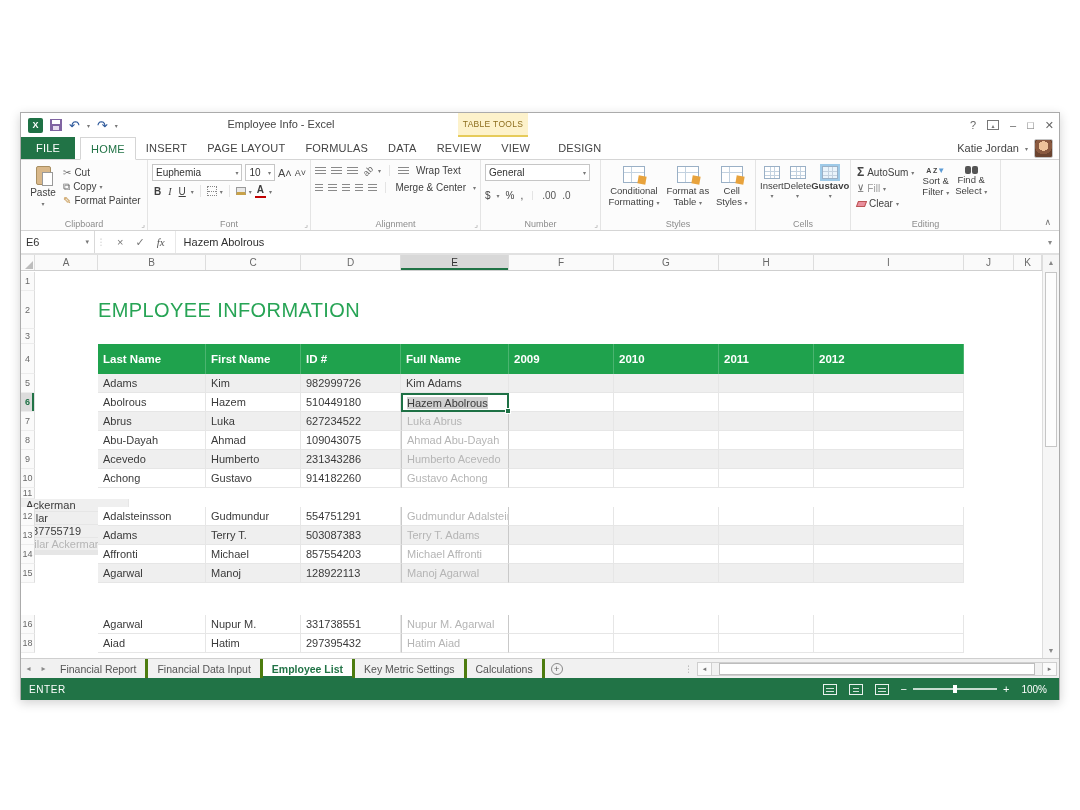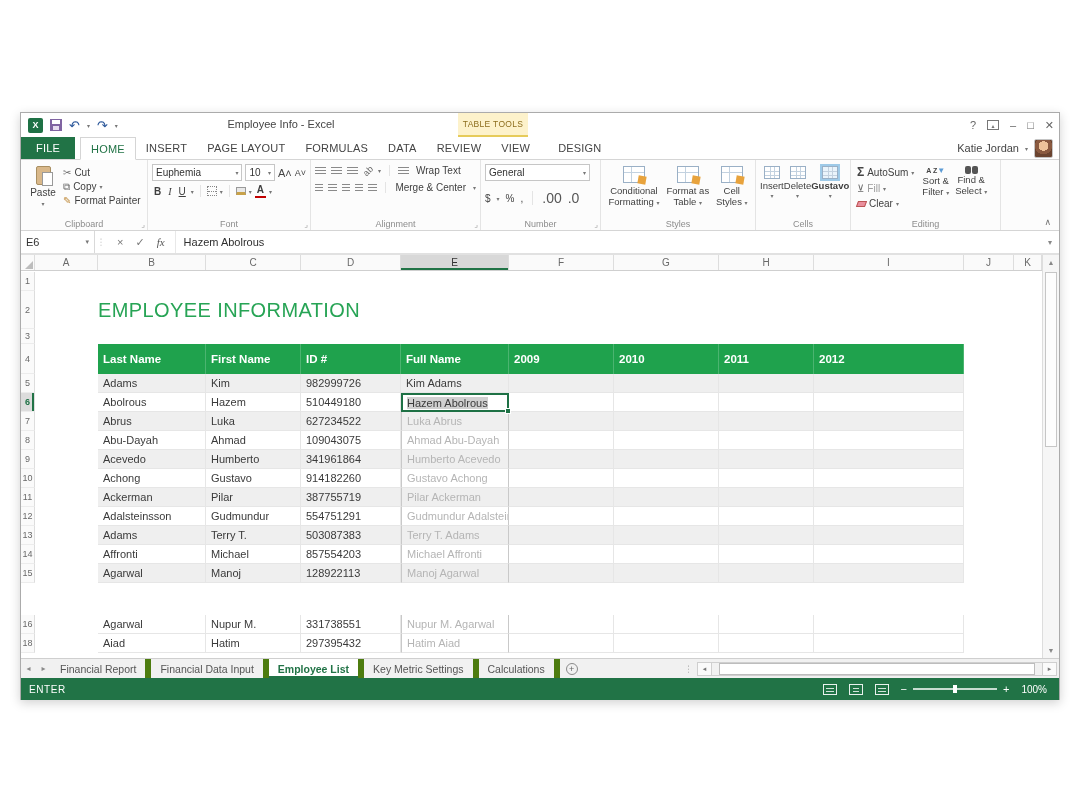--- a/index.html
+++ b/index.html
@@ -68,21 +68,21 @@
   .g-align { width:170px; display:flex; flex-direction:column; gap:4px; }
   .al-row { display:flex; align-items:center; gap:5px; }
   .lines { width:11px; height:8px; position:relative; display:inline-block; }
   .lines::before { content:""; position:absolute; left:0; right:0; top:0; height:1.5px; background:#8a8a8a;
                    box-shadow:0 3px 0 #8a8a8a, 0 6px 0 #8a8a8a; }
   .orient { display:inline-block; transform:rotate(-45deg); font-size:9px; color:#666; }
 
   .g-number { width:120px; display:flex; flex-direction:column; gap:9px; }
   .ngeneral { width:105px; }
   .num-row { display:flex; align-items:center; gap:6px; font-size:10px; color:#444; }
-  .dec { font-size:14px; color:#555; }
+  .dec { font-size:10px; color:#555; }
 
   .g-styles { width:155px; display:flex; justify-content:space-around; }
   .bigbtn { display:flex; flex-direction:column; align-items:center; font-size:9.5px; color:#3f3f3f; line-height:1.15; padding-top:2px; text-align:center; }
   .sty-ic { width:22px; height:17px; border:1px solid #9ab0c6; margin-bottom:3px; position:relative; background:#fff; }
   .sty-ic::before { content:""; position:absolute; left:0; right:0; top:5px; border-top:1px solid #c3d2e0; }
   .sty-ic::after { content:""; position:absolute; top:0; bottom:0; left:7px; border-left:1px solid #c3d2e0; }
   .sty-accent { position:absolute; right:-2px; bottom:-2px; width:8px; height:8px; background:#e8a33d; transform:rotate(10deg); }
 
   .g-cells { width:95px; display:flex; justify-content:space-around; }
   .cellbtn { display:flex; flex-direction:column; align-items:center; font-size:9.5px; color:#3f3f3f; gap:1px; padding-top:2px; }
@@ -137,21 +137,21 @@
   .fill-handle { position:absolute; right:-4px; bottom:-4px; width:6px; height:6px; background:#1e7145; border:1px solid #fff; }
 
   .vscroll { position:absolute; top:0; right:0; bottom:0; width:17px; background:#f6f6f6; border-left:1px solid #ddd; display:flex; flex-direction:column; }
   .vs-btn { height:15px; display:flex; align-items:center; justify-content:center; color:#888; font-size:7px; flex-shrink:0; }
   .vs-thumb { margin:2px; height:175px; background:#fdfdfd; border:1px solid #c6c6c6; }
   .vs-track { flex:1; }
 
   
   .tabbar { height:20px; display:flex; align-items:stretch; background:#f1f1f1; border-top:1px solid #cfcfcf; font-size:10.5px; }
   .nav-ar { width:15px; display:flex; align-items:center; justify-content:center; color:#8a8a8a; font-size:8px; }
-  .stab { padding:0 9px; display:flex; align-items:center; color:#555; border-right:6px solid #4d7c0f; white-space:nowrap; }
+  .stab { padding:0 9px; display:flex; align-items:center; color:#555; border-right:3px solid #4d7c0f; white-space:nowrap; }
   .stab:first-of-type { border-left:1px solid #d9d9d9; }
   .stab.active { background:#fff; color:#217346; font-weight:bold; box-shadow: inset 0 -2px 0 #217346; }
   .newsheet { width:24px; display:flex; align-items:center; justify-content:center; }
   .newsheet span { width:12px; height:12px; border:1px solid #8a8a8a; border-radius:50%; color:#666; font-size:9px; line-height:10px; text-align:center; }
   .hscroll { margin-left:auto; display:flex; align-items:center; padding-right:2px; }
   .hs-dots { color:#aaa; font-size:9px; margin-right:4px; }
   .hs-btn { width:15px; height:14px; border:1px solid #cfcfcf; background:#fafafa; display:flex; align-items:center; justify-content:center; color:#777; font-size:7px; }
   .hs-track { width:330px; height:14px; border-top:1px solid #cfcfcf; border-bottom:1px solid #cfcfcf; background:#f1f1f1; display:flex; align-items:center; }
   .hs-thumb { width:96%; height:12px; margin:0 auto; background:#fff; border:1px solid #bdbdbd; }
 
@@ -497,40 +497,40 @@
           <div class="cell tcell" style="width: 105px;"></div>
           <div class="cell tcell" style="width: 105px;"></div>
           <div class="cell tcell" style="width: 95px;"></div>
           <div class="cell tcell" style="width: 150px;"></div>
         </div>
         <div class="grow" style="height: 19px;">
           <div class="rowhdr">9</div>
           <div class="cell " style="width: 63px;"></div>
           <div class="cell tcell band" style="width: 108px;">Acevedo</div>
           <div class="cell tcell band" style="width: 95px;">Humberto</div>
-          <div class="cell tcell band" style="width: 100px;">341961864</div>
+          <div class="cell tcell band" style="width: 100px;">231343286</div>
           <div class="cell tcell band preview" style="width: 108px;">Humberto Acevedo</div>
           <div class="cell tcell band" style="width: 105px;"></div>
           <div class="cell tcell band" style="width: 105px;"></div>
           <div class="cell tcell band" style="width: 95px;"></div>
           <div class="cell tcell band" style="width: 150px;"></div>
         </div>
         <div class="grow" style="height: 19px;">
           <div class="rowhdr">10</div>
           <div class="cell " style="width: 63px;"></div>
           <div class="cell tcell" style="width: 108px;">Achong</div>
           <div class="cell tcell" style="width: 95px;">Gustavo</div>
           <div class="cell tcell" style="width: 100px;">914182260</div>
           <div class="cell tcell preview" style="width: 108px;">Gustavo Achong</div>
           <div class="cell tcell" style="width: 105px;"></div>
           <div class="cell tcell" style="width: 105px;"></div>
           <div class="cell tcell" style="width: 95px;"></div>
           <div class="cell tcell" style="width: 150px;"></div>
         </div>
-        <div class="grow" style="height: 19px;">
+        <div class="grow" style="height: 19px; flex-direction: column;">
           <div class="rowhdr">11</div>
           <div class="cell " style="width: 63px;"></div>
           <div class="cell tcell band" style="width: 108px;">Ackerman</div>
           <div class="cell tcell band" style="width: 95px;">Pilar</div>
           <div class="cell tcell band" style="width: 100px;">387755719</div>
           <div class="cell tcell band preview" style="width: 108px;">Pilar Ackerman</div>
           <div class="cell tcell band" style="width: 105px;"></div>
           <div class="cell tcell band" style="width: 105px;"></div>
           <div class="cell tcell band" style="width: 95px;"></div>
           <div class="cell tcell band" style="width: 150px;"></div>

